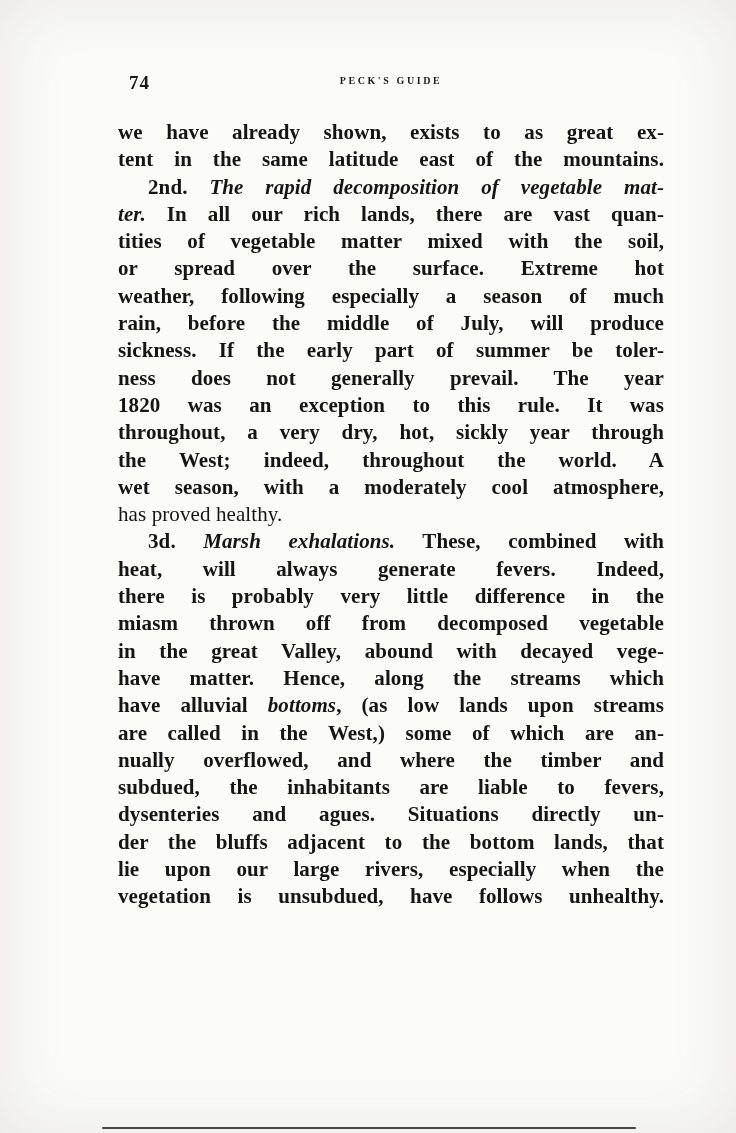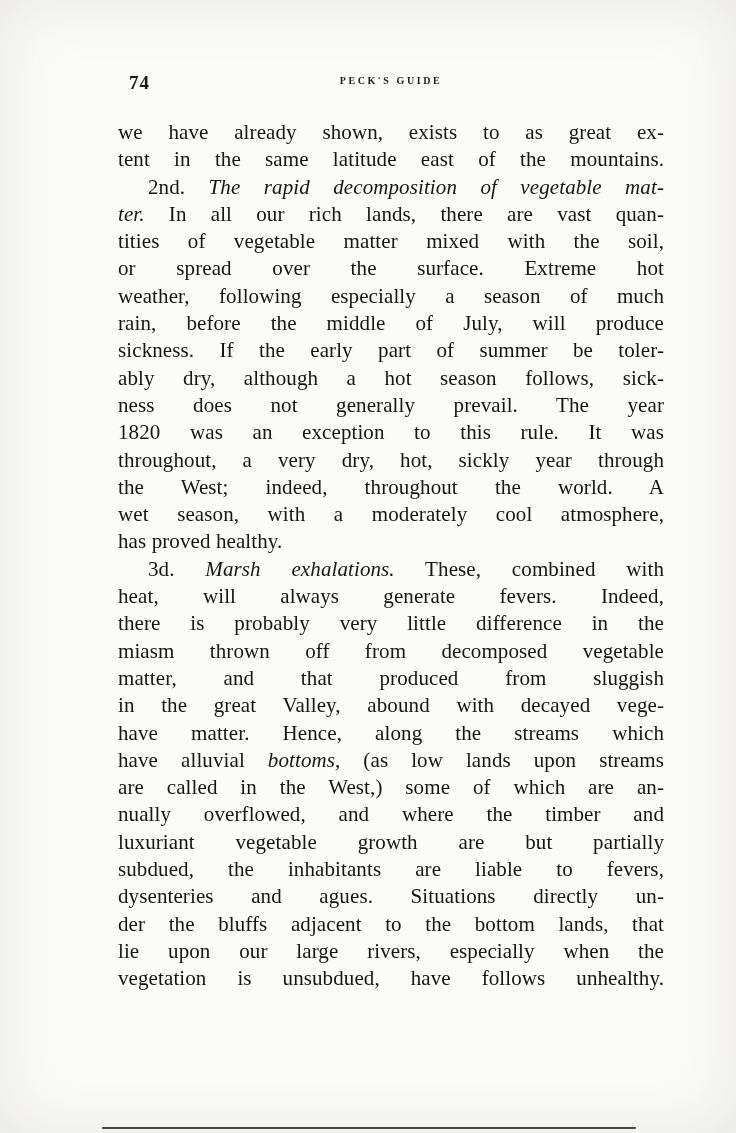--- a/index.html
+++ b/index.html
@@ -50,21 +50,21 @@
     left: 118px;
     width: 546px;
   }
   .line {
     font-size: 21px;
     line-height: 27.3px;
     text-align: justify;
     letter-spacing: 0.1px;
     color: #151515;
   }
-  .line.just { text-align-last: justify; }
+  .line.just { text-align-last: justify; font-weight: bold; }
   .line.indent { text-indent: 30px; }
   .line i { font-style: italic; }
   .scan-artifact {
     position: absolute;
     left: 102px;
     bottom: 4px;
     width: 534px;
     height: 2px;
     background: rgba(25, 25, 25, 0.8);
     border-radius: 1px;
@@ -82,38 +82,35 @@
   <div class="body-block">
       <div class="line just"><span>we have already shown, exists to as great ex-</span></div>
       <div class="line just"><span>tent in the same latitude east of the mountains.</span></div>
       <div class="line just indent"><span>2nd. </span><i>The rapid decomposition of vegetable mat-</i></div>
       <div class="line just"><i>ter.</i><span> In all our rich lands, there are vast quan-</span></div>
       <div class="line just"><span>tities of vegetable matter mixed with the soil,</span></div>
       <div class="line just"><span>or spread over the surface. Extreme hot</span></div>
       <div class="line just"><span>weather, following especially a season of much</span></div>
       <div class="line just"><span>rain, before the middle of July, will produce</span></div>
       <div class="line just"><span>sickness. If the early part of summer be toler-</span></div>
-      <div class="line just"><span>ably dry, although a hot season follows, sick-</span></div>
       <div class="line just"><span>ness does not generally prevail. The year</span></div>
       <div class="line just"><span>1820 was an exception to this rule. It was</span></div>
       <div class="line just"><span>throughout, a very dry, hot, sickly year through</span></div>
       <div class="line just"><span>the West; indeed, throughout the world. A</span></div>
       <div class="line just"><span>wet season, with a moderately cool atmosphere,</span></div>
       <div class="line"><span>has proved healthy.</span></div>
       <div class="line just indent"><span>3d. </span><i>Marsh exhalations.</i><span> These, combined with</span></div>
       <div class="line just"><span>heat, will always generate fevers. Indeed,</span></div>
       <div class="line just"><span>there is probably very little difference in the</span></div>
       <div class="line just"><span>miasm thrown off from decomposed vegetable</span></div>
-      <div class="line just"><span>matter, and that produced from sluggish</span></div>
       <div class="line just"><span>in the great Valley, abound with decayed vege-</span></div>
       <div class="line just"><span>have matter. Hence, along the streams which</span></div>
       <div class="line just"><span>have alluvial </span><i>bottoms</i><span>, (as low lands upon streams</span></div>
       <div class="line just"><span>are called in the West,) some of which are an-</span></div>
       <div class="line just"><span>nually overflowed, and where the timber and</span></div>
-      <div class="line just"><span>luxuriant vegetable growth are but partially</span></div>
       <div class="line just"><span>subdued, the inhabitants are liable to fevers,</span></div>
       <div class="line just"><span>dysenteries and agues. Situations directly un-</span></div>
       <div class="line just"><span>der the bluffs adjacent to the bottom lands, that</span></div>
       <div class="line just"><span>lie upon our large rivers, especially when the</span></div>
       <div class="line just"><span>vegetation is unsubdued, have follows unhealthy.</span></div>
     </div>
 
   <div class="scan-artifact"></div>
 </div>
 

